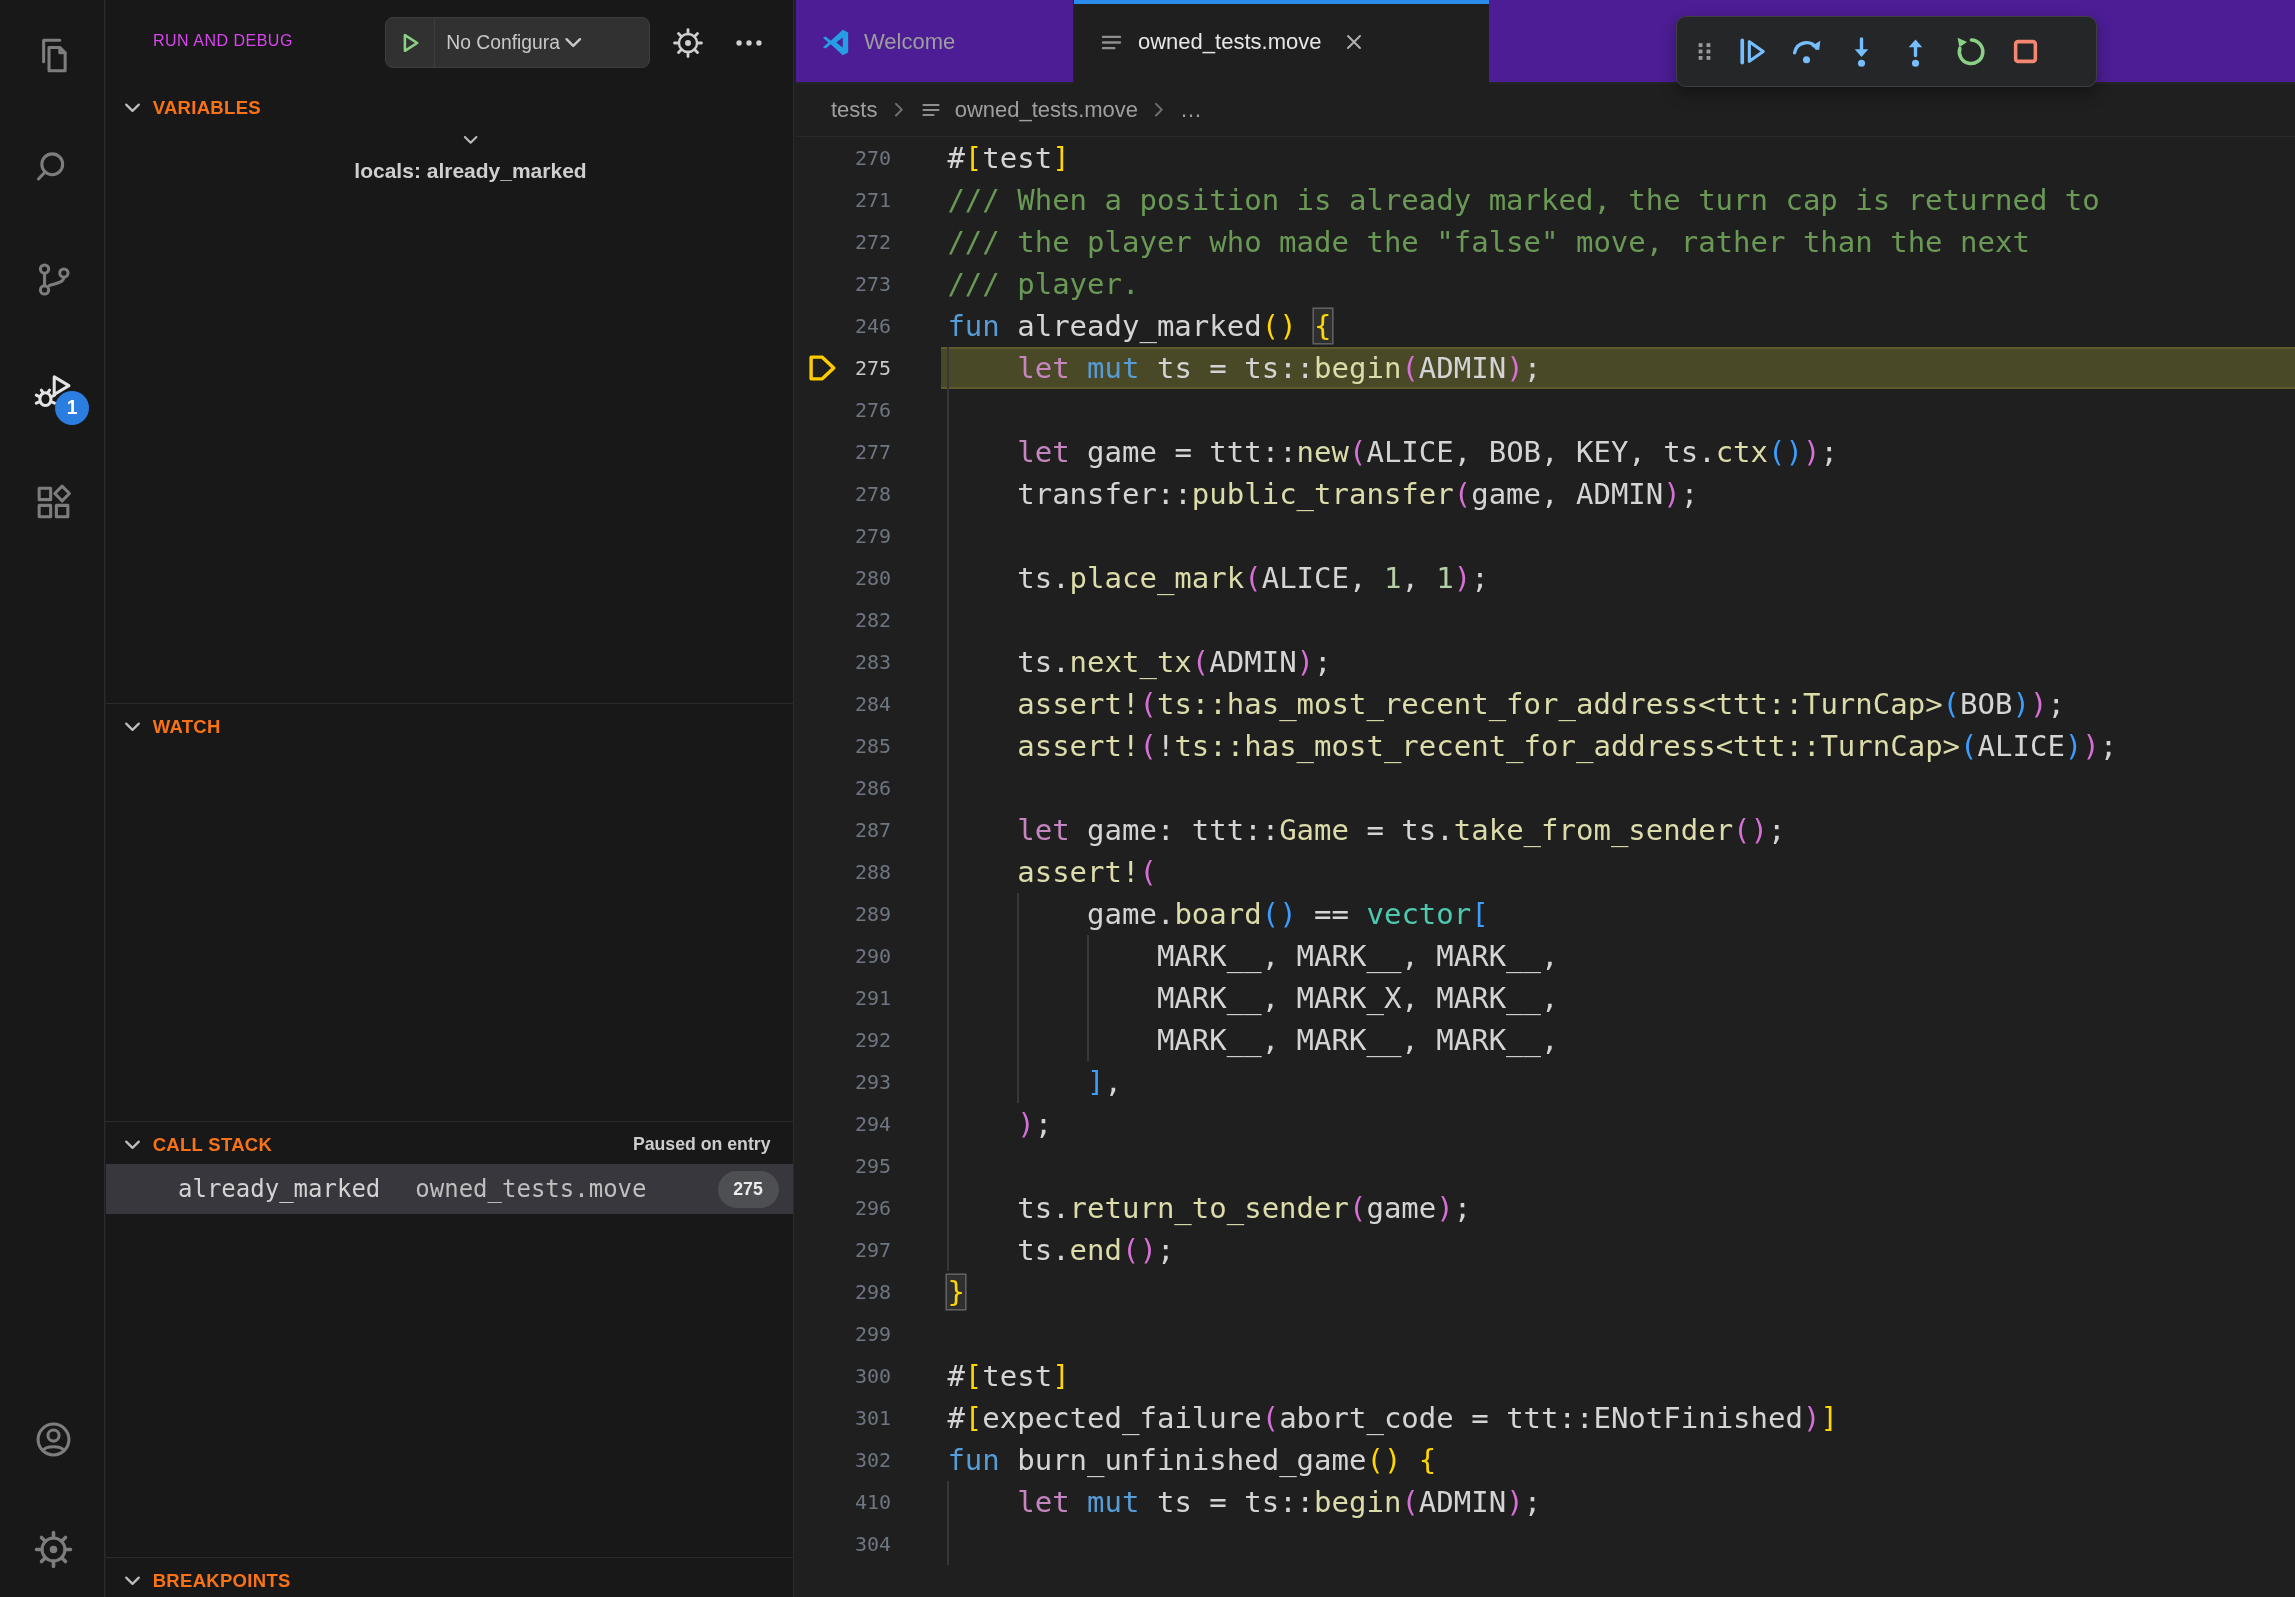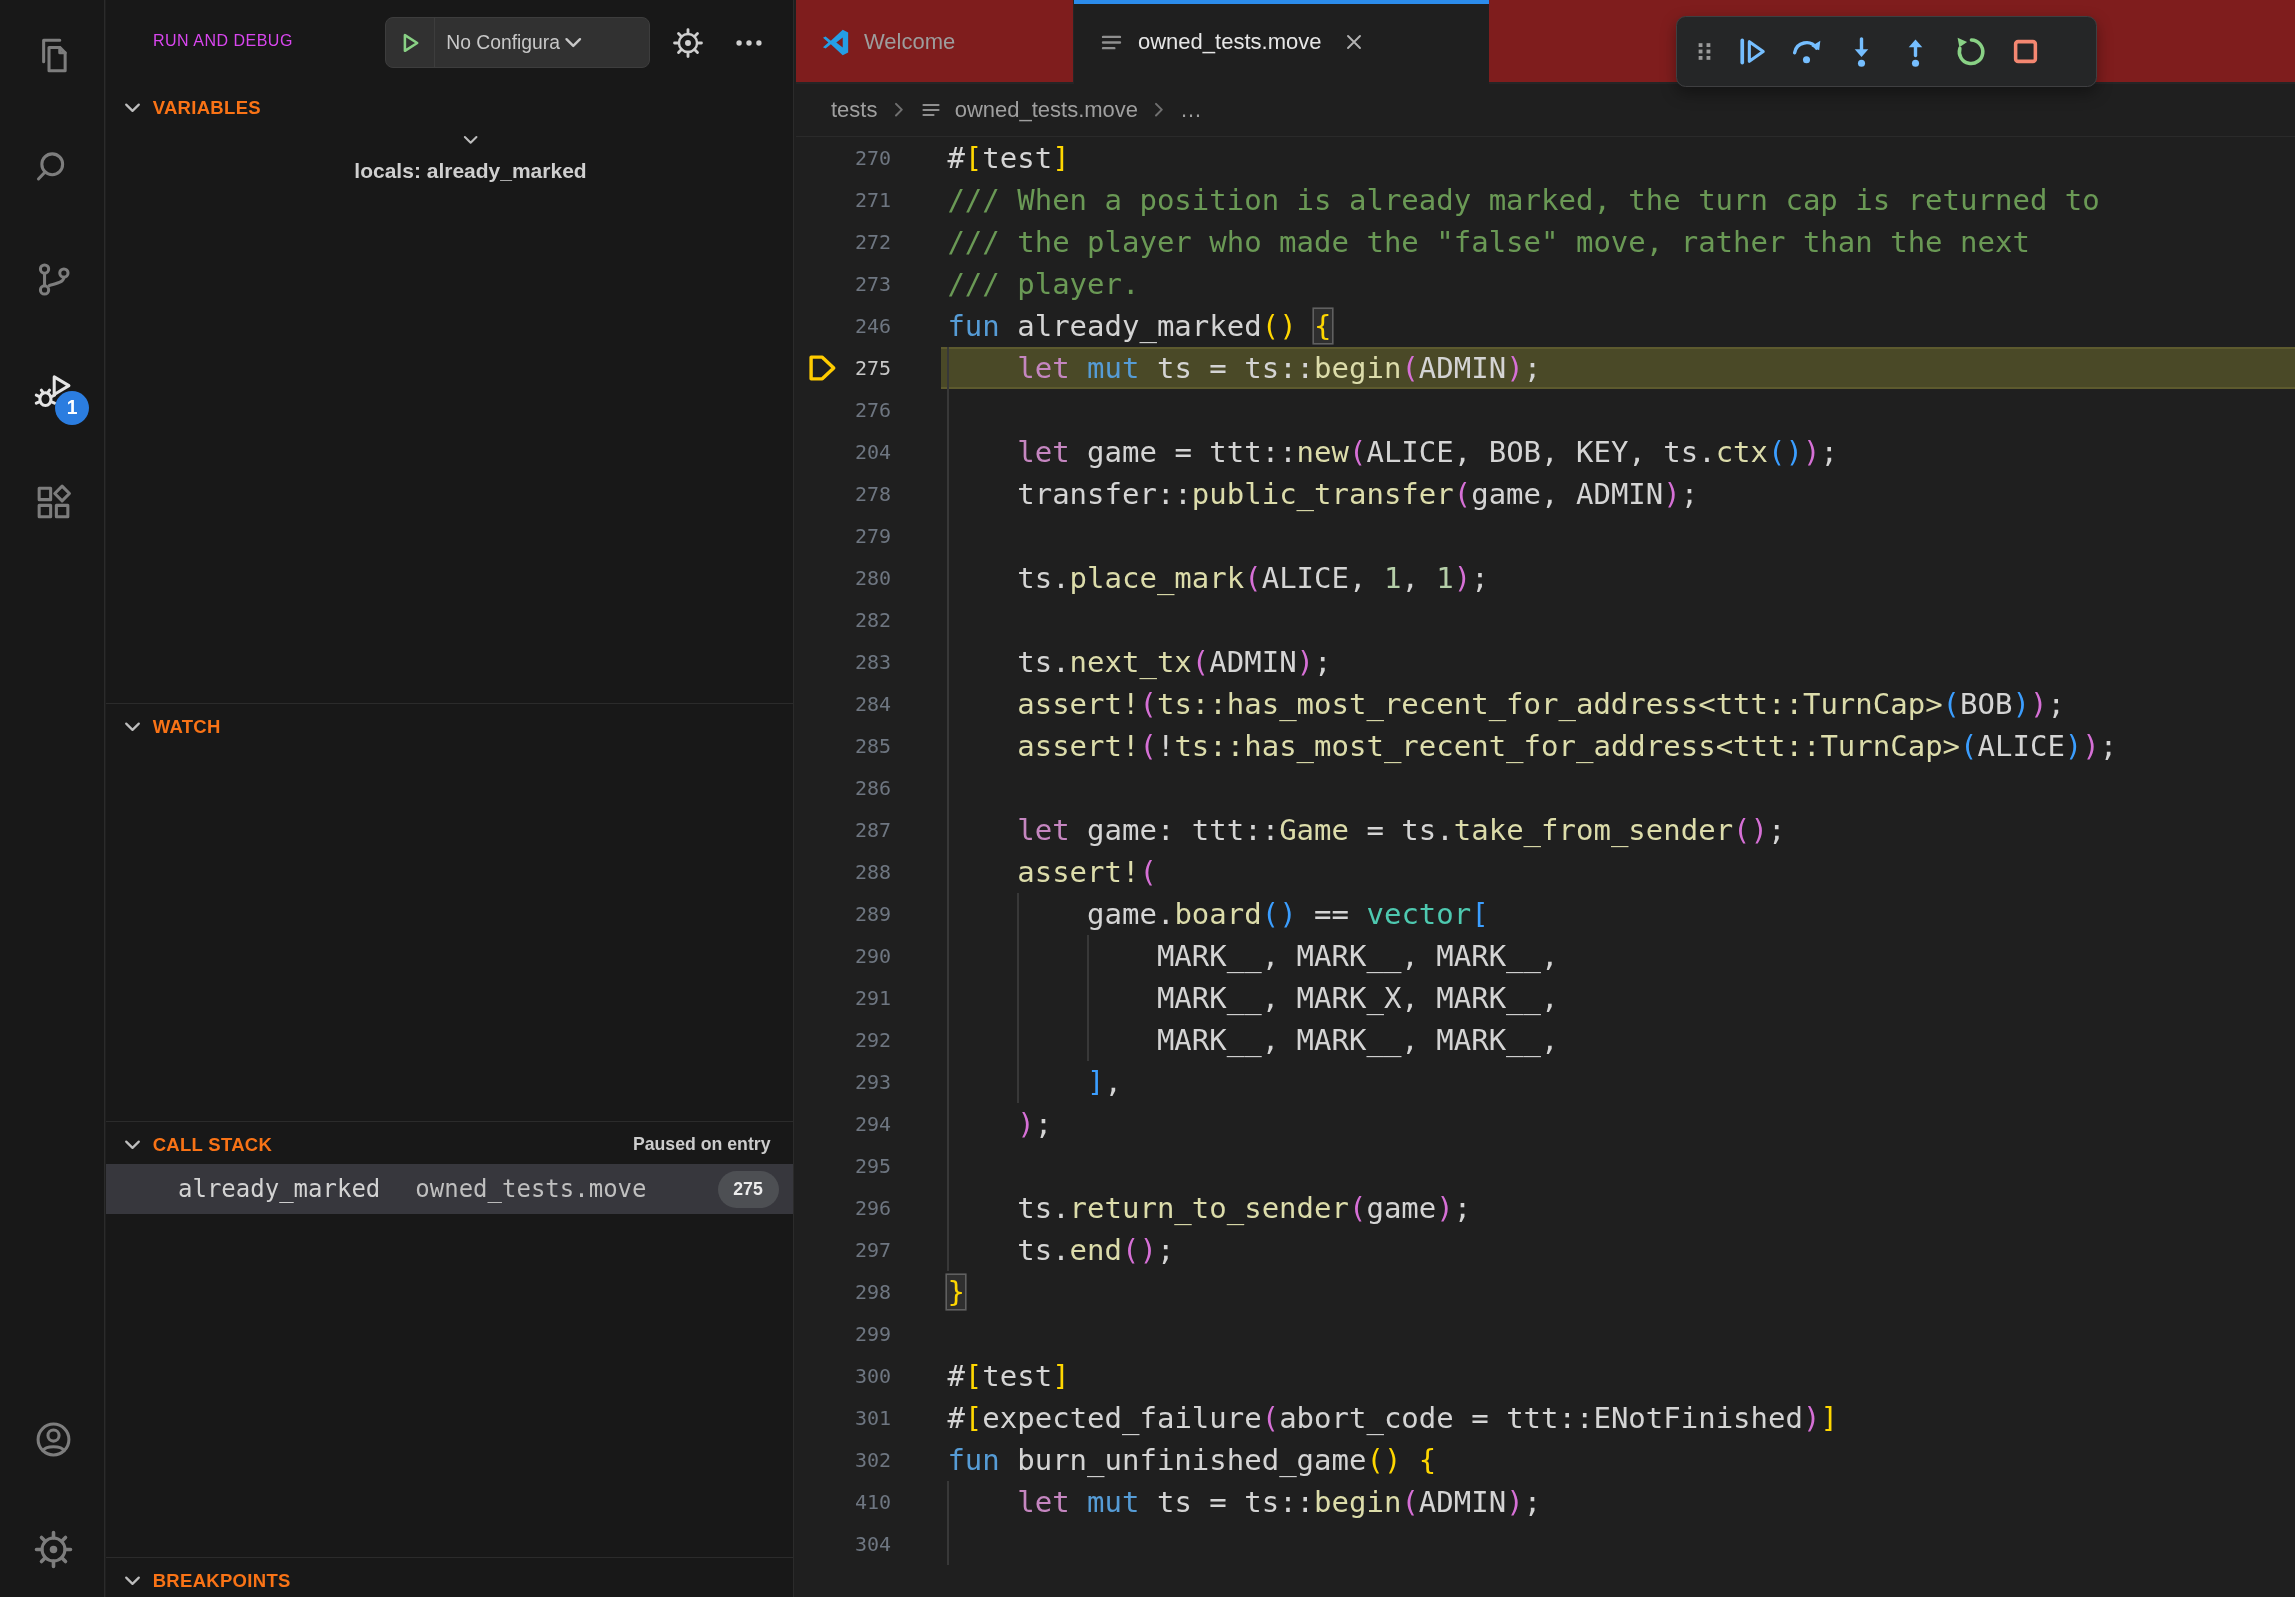--- a/index.html
+++ b/index.html
@@ -43,21 +43,21 @@
 
   .cs-row{position:absolute;left:0;right:0;top:42px;height:50px;background:var(--sel,#37373d);
           display:flex;align-items:center;padding:0 14.5px 0 72px;box-sizing:border-box;cursor:pointer;}
   .cs-name{font-family:"DejaVu Sans Mono",monospace;font-size:24px;color:#d3d3d3;}
   .cs-file{font-family:"DejaVu Sans Mono",monospace;font-size:24px;color:#bfbfbf;margin-left:35px;}
   .cs-badge{margin-left:auto;min-width:61px;height:37px;border-radius:19.3px;background:#4d4f53;color:#ececec;
             font-size:17.7px;font-weight:600;display:flex;align-items:center;justify-content:center;}
 
   
   .editor{position:absolute;left:796px;top:0;right:0;height:100%;background:#1f1f1f;}
-  .tabbar{position:absolute;left:0;top:0;right:0;height:84px;background:#7f1d1d;}
+  .tabbar{position:absolute;left:0;top:0;right:0;height:84px;background:#4c1d95;}
   .tabbar-line{position:absolute;left:0;top:82px;right:0;height:1.6px;background:#252526;z-index:1;}
   .tab{position:absolute;top:0;height:84px;display:flex;align-items:center;padding:0 24px;gap:13px;
        box-sizing:border-box;font-size:22px;color:#9d9d9d;cursor:pointer;}
   .tab-welcome{left:0;width:278px;border-right:1.6px solid #252526;}
   .tab-active{left:278px;width:415px;background:#1f1f1f;color:#e6e6e6;z-index:2;}
   .tab-active::before{content:'';position:absolute;left:0;top:0;right:0;height:4px;background:var(--accent,#2b8ceb);}
   .tab .i.logo{width:31px;height:31px;}
   .tab .i.fico{width:27px;height:27px;color:#8f8f8f;}
   .tab-close{width:24px;height:24px;color:#b3b3b3;margin-left:8px;cursor:pointer;}
 
@@ -433,21 +433,21 @@
           <div class="gutter">
             <span class="lnum">276</span>
           </div>
           <div class="line-content">
             <i class="guide" style="left: 6.4px;"></i>
             <span class="code-text"></span>
           </div>
         </div>
         <div class="code-row">
           <div class="gutter">
-            <span class="lnum">204</span>
+            <span class="lnum">277</span>
           </div>
           <div class="line-content">
             <i class="guide" style="left: 6.4px;"></i>
             <span class="code-text"><span class="tk-tx">    </span><span class="tk-kp">let </span><span class="tk-tx">game = ttt::</span><span class="tk-fn">new</span><span class="tk-b2">(</span><span class="tk-tx">ALICE, BOB, KEY, ts.</span><span class="tk-fn">ctx</span><span class="tk-b3">(</span><span class="tk-b3">)</span><span class="tk-b2">)</span><span class="tk-tx">;</span></span>
           </div>
         </div>
         <div class="code-row">
           <div class="gutter">
             <span class="lnum">278</span>
           </div>

